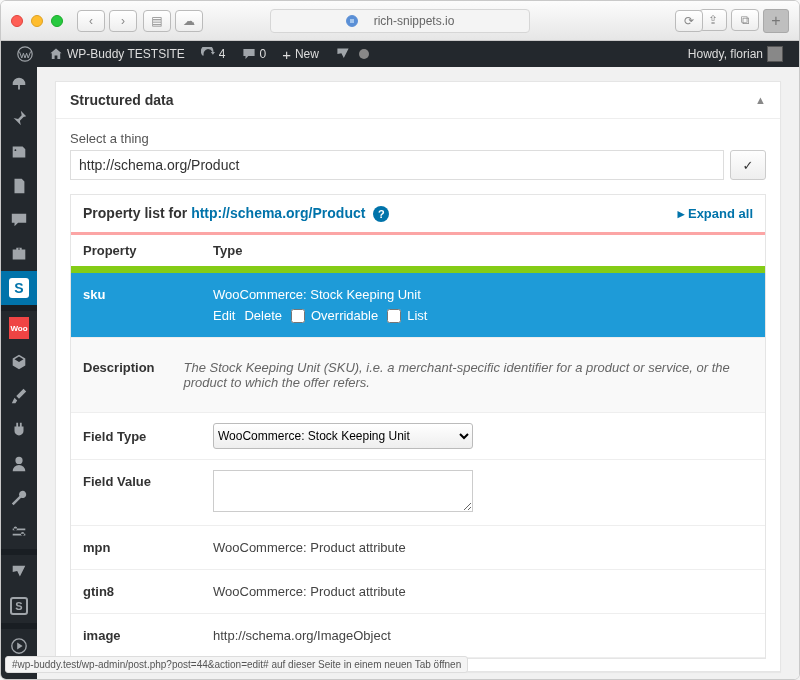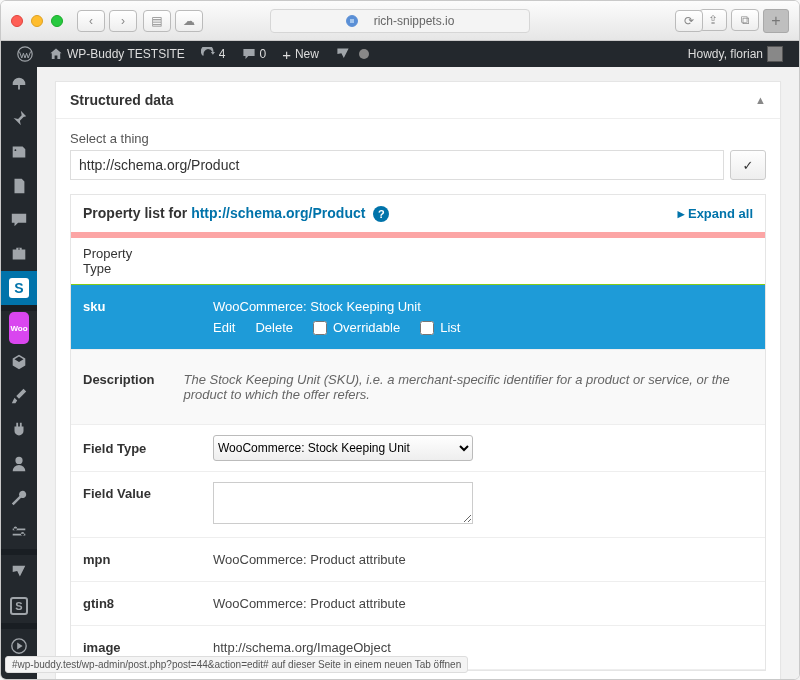--- a/index.html
+++ b/index.html
@@ -33,33 +33,33 @@
   
   .postbox { background:#fff; border:1px solid #e5e5e5; box-shadow:0 1px 1px rgba(0,0,0,.04); }
   .postbox h2 { font-size:14px; font-weight:600; padding:10px 14px; border-bottom:1px solid #eee; display:flex; align-items:center; }
   .postbox h2 .collapse{margin-left:auto;color:#888;font-size:11px;}
   .inner { padding:12px 14px; }
   .label { font-size:13px; color:#555; margin-bottom:4px; display:block; }
   .thing-row{display:flex; gap:6px;}
   .thing-row input{flex:1;height:30px;border:1px solid #ddd;font-size:14px;padding:0 8px;color:#333;}
   .thing-row .confirm{width:36px;height:30px;border:1px solid #ccc;background:linear-gradient(#fefefe,#eee);border-radius:3px;display:flex;align-items:center;justify-content:center;}
   .property-list{margin-top:14px;border:1px solid #e5e5e5;}
-  .pl-header{padding:10px 12px;display:flex;align-items:center;border-bottom:6px solid #fca5a5;}
+  .pl-header{padding:10px 12px;display:flex;align-items:center;border-bottom:3px solid #fca5a5;}
   .pl-header strong{font-size:14px;font-weight:700;}
   .pl-header a{color:#0073aa;text-decoration:none;font-weight:700;}
   .help-icon{display:inline-flex;width:16px;height:16px;border-radius:50%;background:#0073aa;color:#fff;align-items:center;justify-content:center;font-size:11px;font-weight:700;margin-left:4px;}
   .expand-all{margin-left:auto;color:#0073aa;font-weight:700;font-size:13px;cursor:pointer;}
-  .columns{display:flex;padding:8px 12px;border-bottom:1px solid #84cc16;font-weight:400;flex-direction:column;}
+  .columns{display:flex;padding:8px 12px;border-bottom:7px solid #84cc16;font-weight:700;}
   .col-prop{width:130px;}
   .row{display:flex;padding:14px 12px;border-bottom:1px solid #eee;}
   .row .col-prop{font-weight:700;color:#333;}
   .row .col-type{flex:1;color:#444;}
   .row.active{background:#1e9bd8;color:#fff;}
   .row.active .col-prop, .row.active .col-type{color:#fff;}
-  .row.active .actions{margin-top:6px;font-size:13px;display:flex;align-items:center;gap:20px;}
+  .row.active .actions{margin-top:6px;font-size:13px;display:flex;align-items:center;gap:9px;}
   .row.active .actions label{display:flex;align-items:center;gap:6px;}
   .row.active .actions input[type=checkbox]{width:14px;height:14px;}
   .desc-row{display:flex;padding:22px 12px;border-bottom:1px solid #eee;background:#f9f9f9;}
   .desc-row .col-type{color:#666;font-style:italic;}
   .ft-row{display:flex;padding:10px 12px;border-bottom:1px solid #eee;align-items:center;}
   .ft-row .col-type select{width:260px;height:26px;background:linear-gradient(#fff,#eee);border:1px solid #bbb;border-radius:3px;font-size:12px;}
   .ft-row .col-type textarea{width:260px;height:42px;border:1px solid #ccc;resize:both;}
   .status-url{position:absolute;bottom:6px;left:4px;font-size:10px;background:#f4f4f4;border:1px solid #ddd;border-radius:3px;padding:2px 6px;color:#555;}
   .plus-tab{width:26px;height:24px;background:#bfbfbf;border:1px solid #a9a9a9;border-radius:3px;color:#777;display:flex;align-items:center;justify-content:center;font-size:16px;}
 </style>
@@ -167,21 +167,21 @@
         <div class="side-item">
           <svg viewBox="0 0 20 20">
             <path d="M7 5V3h6v2h4v11H3V5zM9 5h2V4H9z"></path>
           </svg>
         </div>
         <div class="side-item active">
           <div style="width:20px;height:20px;background:#fff;border-radius:3px;color:#0073aa;font-weight:900;font-size:14px;display:flex;align-items:center;justify-content:center;">S</div>
         </div>
         <div class="sep"></div>
         <div class="side-item">
-          <div style="width:20px;height:32px;background:#d946ef;border-radius:5px;color:#fff;font-size:8px;font-weight:700;display:flex;align-items:center;justify-content:center;">Woo</div>
+          <div style="width:20px;height:22px;background:#ef4444;border-radius:0;color:#fff;font-size:8px;font-weight:700;display:flex;align-items:center;justify-content:center;">Woo</div>
         </div>
         <div class="side-item">
           <svg viewBox="0 0 20 20">
             <path d="M10 2l7 4v8l-7 4-7-4V6zM10 4L5 7l5 3 5-3z"></path>
           </svg>
         </div>
         <div class="side-item">
           <svg viewBox="0 0 20 20">
             <path d="M15 2l3 3-8 8-3-3zM5 12l3 3-2 3-4 0z"></path>
           </svg>

